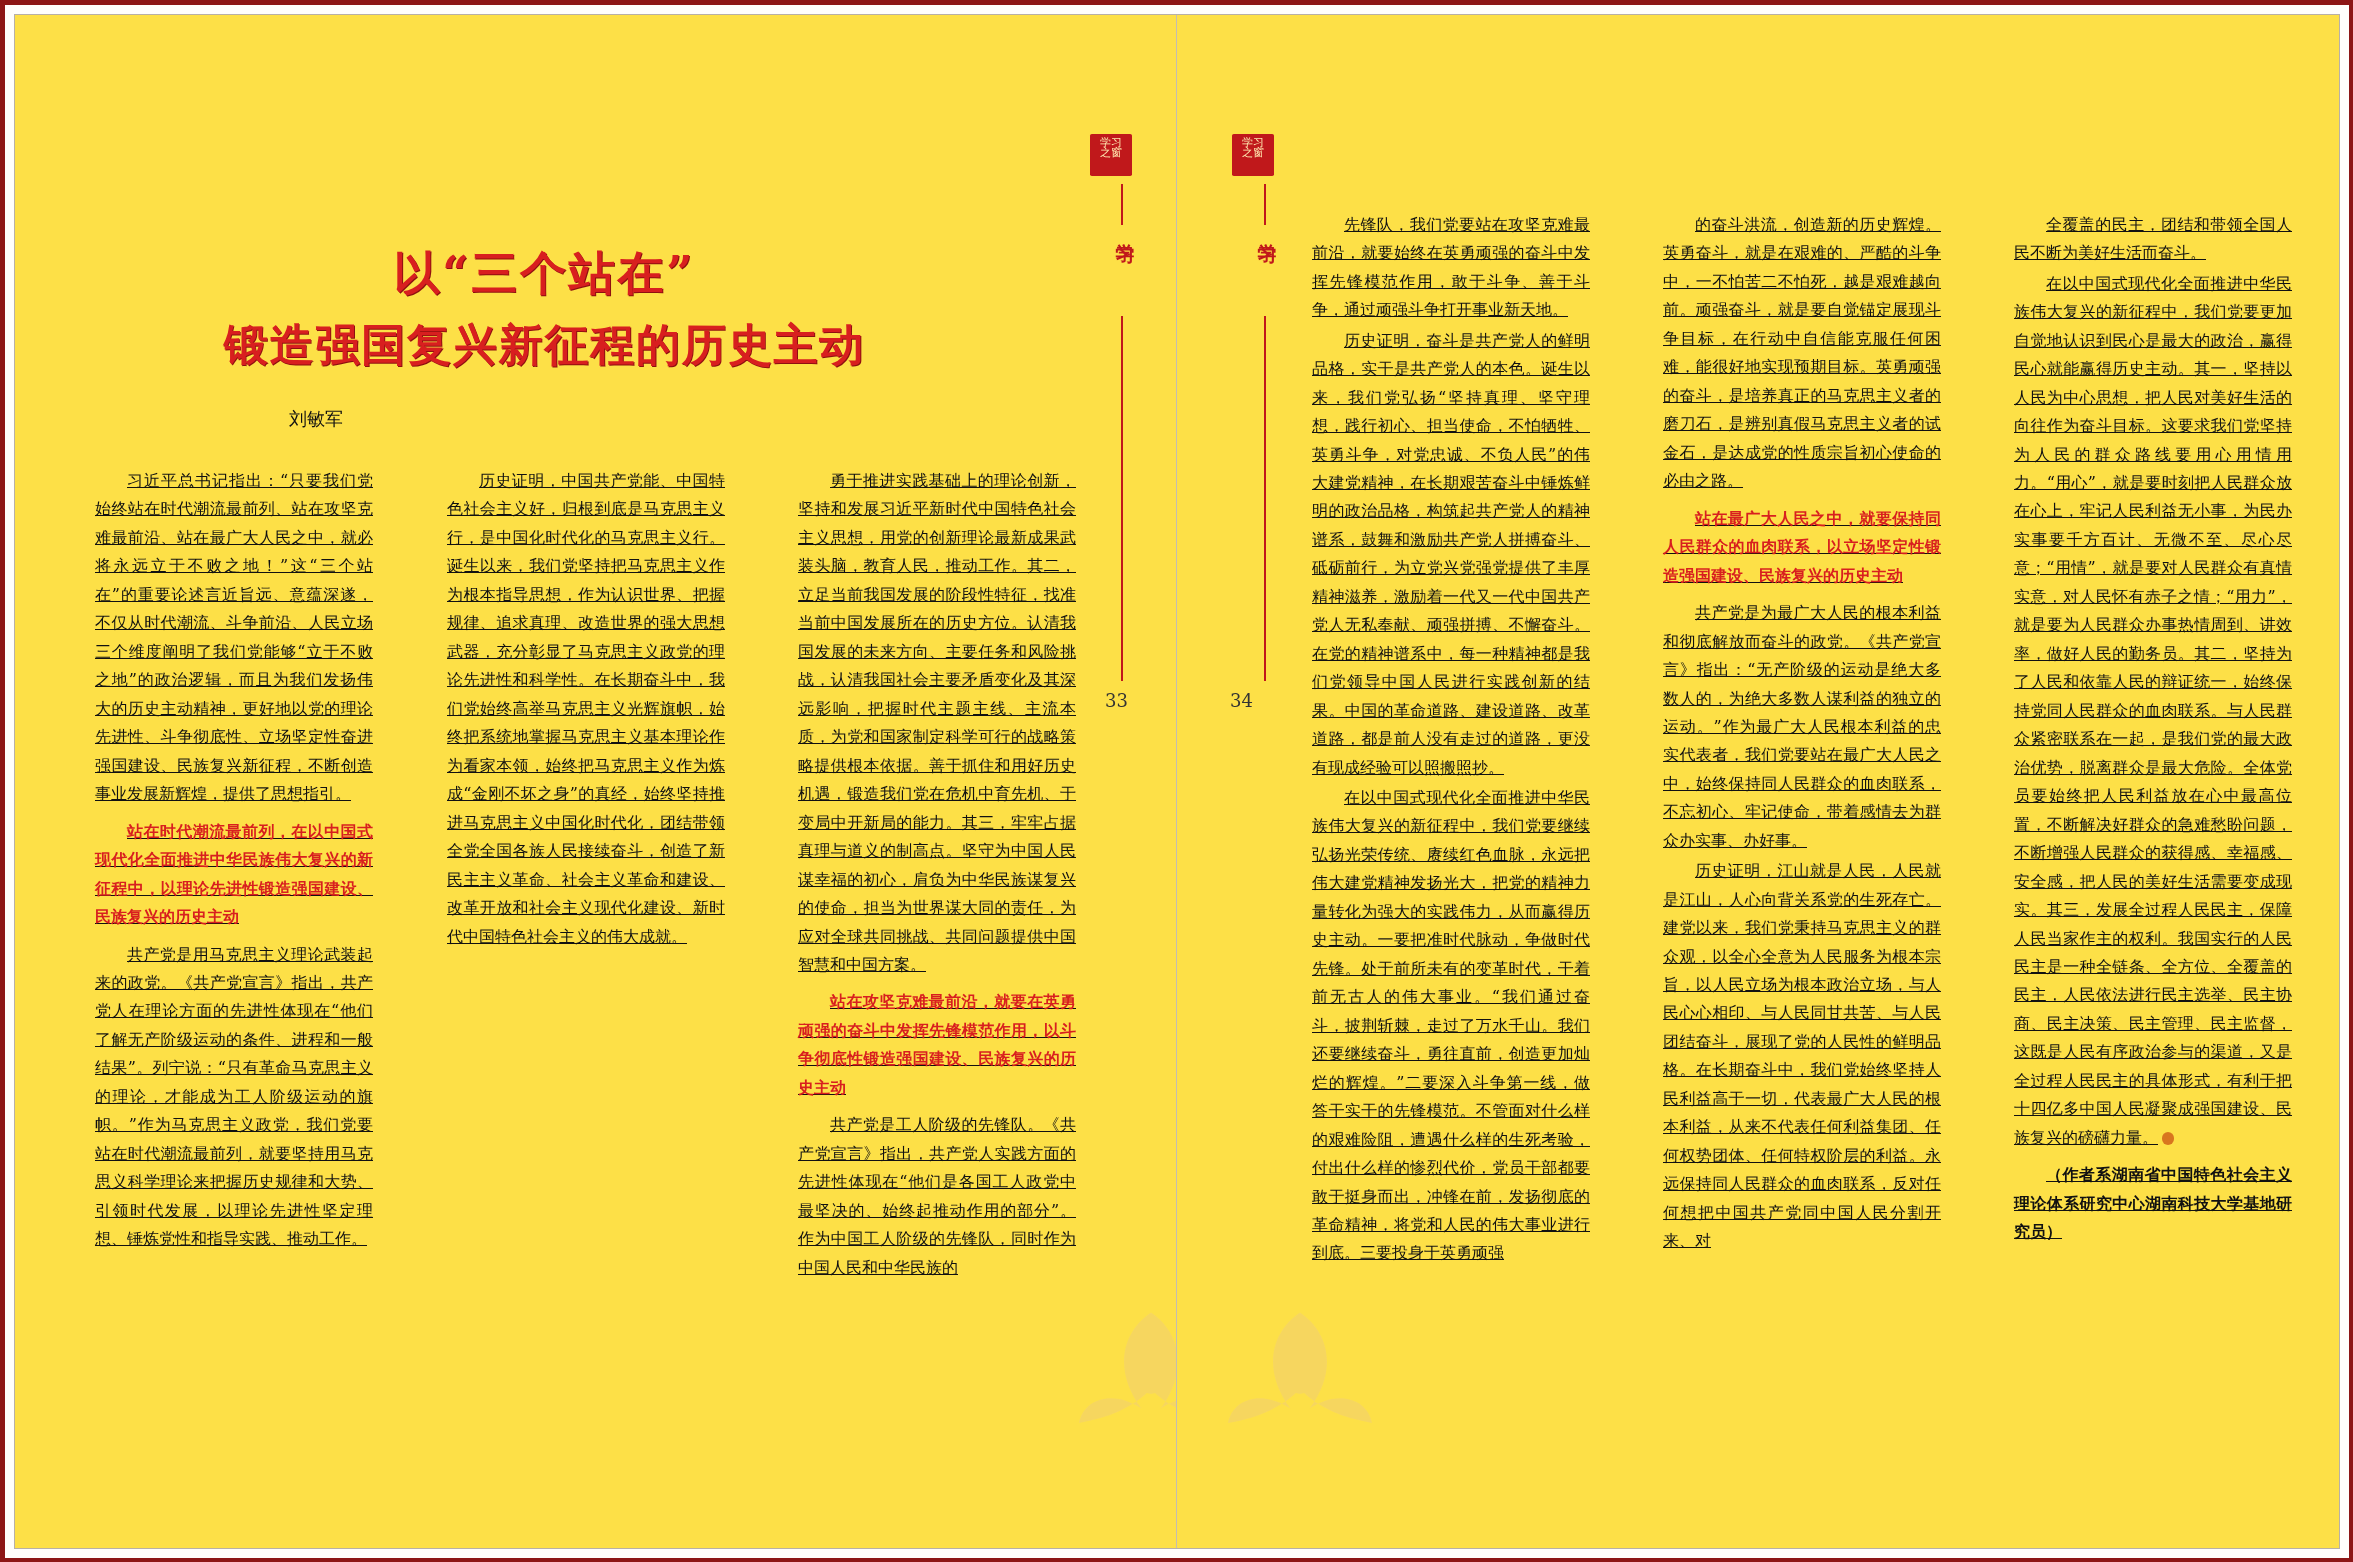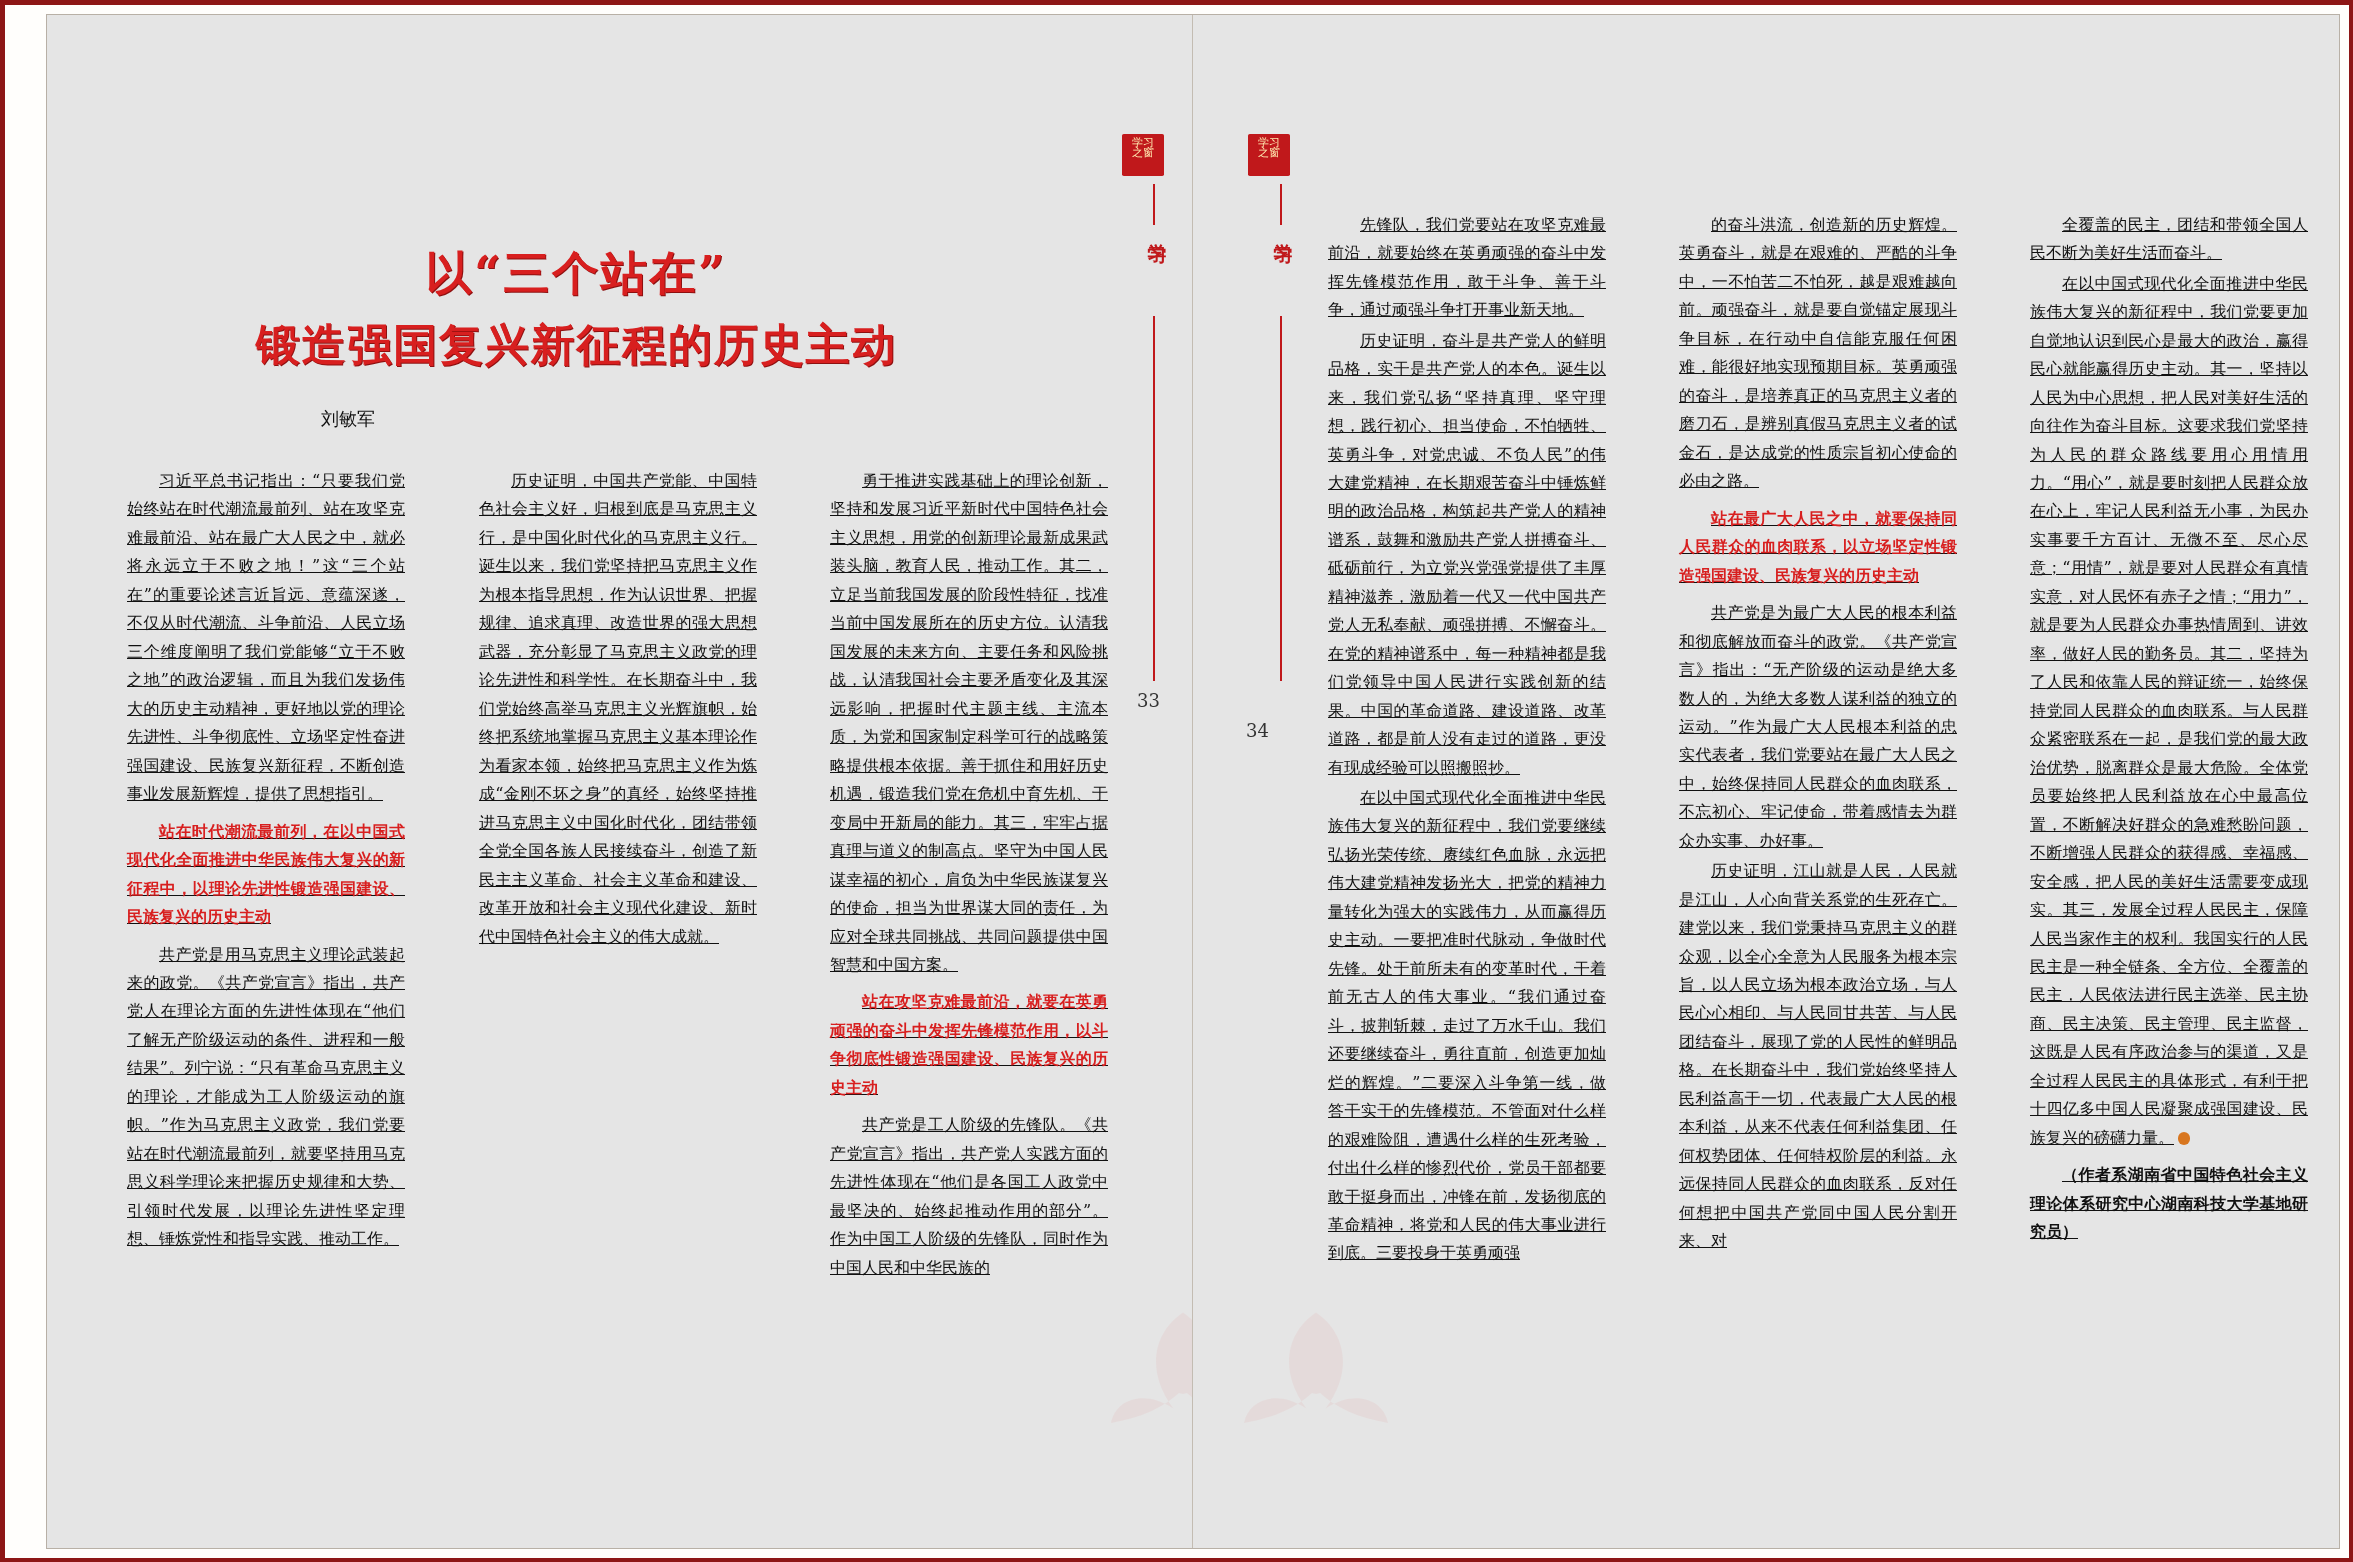--- a/index.html
+++ b/index.html
@@ -12,22 +12,21 @@
   .spread{
     position:relative;
     width:2354px;height:1563px;
     box-sizing:border-box;
     border:5.5px solid #8d1616;
     background:#fffefc;
   }
   .inner{
     position:absolute;inset:9px;
     border:0.9px solid #b8b0a6;
-    background:#e5e5e5;
-    margin-left:32px;
+    background:#fde047;
   }
   .page{
     position:absolute;top:0;bottom:0;
     box-sizing:border-box;
     overflow:hidden;
   }
   .page-left{left:0;width:50%;border-right:0.9px solid #c3bcb2;}
   .page-right{right:0;width:50%;}
 
   
@@ -167,21 +166,21 @@
 
   <div class="page page-right">
 
     <div class="seal" style="left:55px;top:119px;">
       <span>学习</span>
       <span>之窗</span>
     </div>
     <div class="vert-label" style="left:78px;top:214px;">学习</div>
     <div class="rule" style="left:87px;top:169px;height:41px;"></div>
     <div class="rule" style="left:87px;top:301px;height:365px;"></div>
-    <div class="folio" style="left:53px;top:705px;">34</div>
+    <div class="folio" style="left:53px;top:675px;">34</div>
 
     <div class="col" style="left:135px;top:196px;width:278px;">
       <p>先锋队，我们党要站在攻坚克难最前沿，就要始终在英勇顽强的奋斗中发挥先锋模范作用，敢于斗争、善于斗争，通过顽强斗争打开事业新天地。</p>
       <p>历史证明，奋斗是共产党人的鲜明品格，实干是共产党人的本色。诞生以来，我们党弘扬“坚持真理、坚守理想，践行初心、担当使命，不怕牺牲、英勇斗争，对党忠诚、不负人民”的伟大建党精神，在长期艰苦奋斗中锤炼鲜明的政治品格，构筑起共产党人的精神谱系，鼓舞和激励共产党人拼搏奋斗、砥砺前行，为立党兴党强党提供了丰厚精神滋养，激励着一代又一代中国共产党人无私奉献、顽强拼搏、不懈奋斗。在党的精神谱系中，每一种精神都是我们党领导中国人民进行实践创新的结果。中国的革命道路、建设道路、改革道路，都是前人没有走过的道路，更没有现成经验可以照搬照抄。</p>
       <p>在以中国式现代化全面推进中华民族伟大复兴的新征程中，我们党要继续弘扬光荣传统、赓续红色血脉，永远把伟大建党精神发扬光大，把党的精神力量转化为强大的实践伟力，从而赢得历史主动。一要把准时代脉动，争做时代先锋。处于前所未有的变革时代，干着前无古人的伟大事业。“我们通过奋斗，披荆斩棘，走过了万水千山。我们还要继续奋斗，勇往直前，创造更加灿烂的辉煌。”二要深入斗争第一线，做答干实干的先锋模范。不管面对什么样的艰难险阻，遭遇什么样的生死考验，付出什么样的惨烈代价，党员干部都要敢于挺身而出，冲锋在前，发扬彻底的革命精神，将党和人民的伟大事业进行到底。三要投身于英勇顽强</p>
     </div>
 
     <div class="col" style="left:486px;top:196px;width:278px;">
       <p>的奋斗洪流，创造新的历史辉煌。英勇奋斗，就是在艰难的、严酷的斗争中，一不怕苦二不怕死，越是艰难越向前。顽强奋斗，就是要自觉锚定展现斗争目标，在行动中自信能克服任何困难，能很好地实现预期目标。英勇顽强的奋斗，是培养真正的马克思主义者的磨刀石，是辨别真假马克思主义者的试金石，是达成党的性质宗旨初心使命的必由之路。</p>
       <p class="red">站在最广大人民之中，就要保持同人民群众的血肉联系，以立场坚定性锻造强国建设、民族复兴的历史主动</p>

